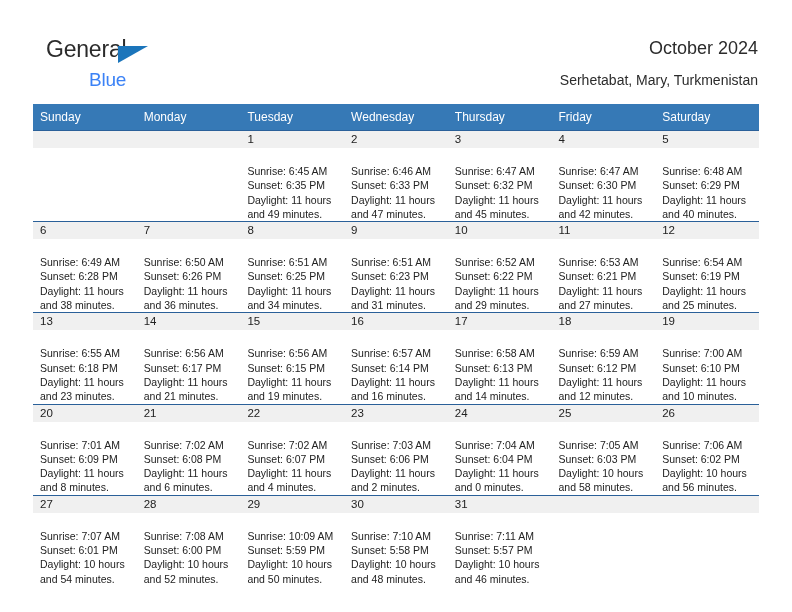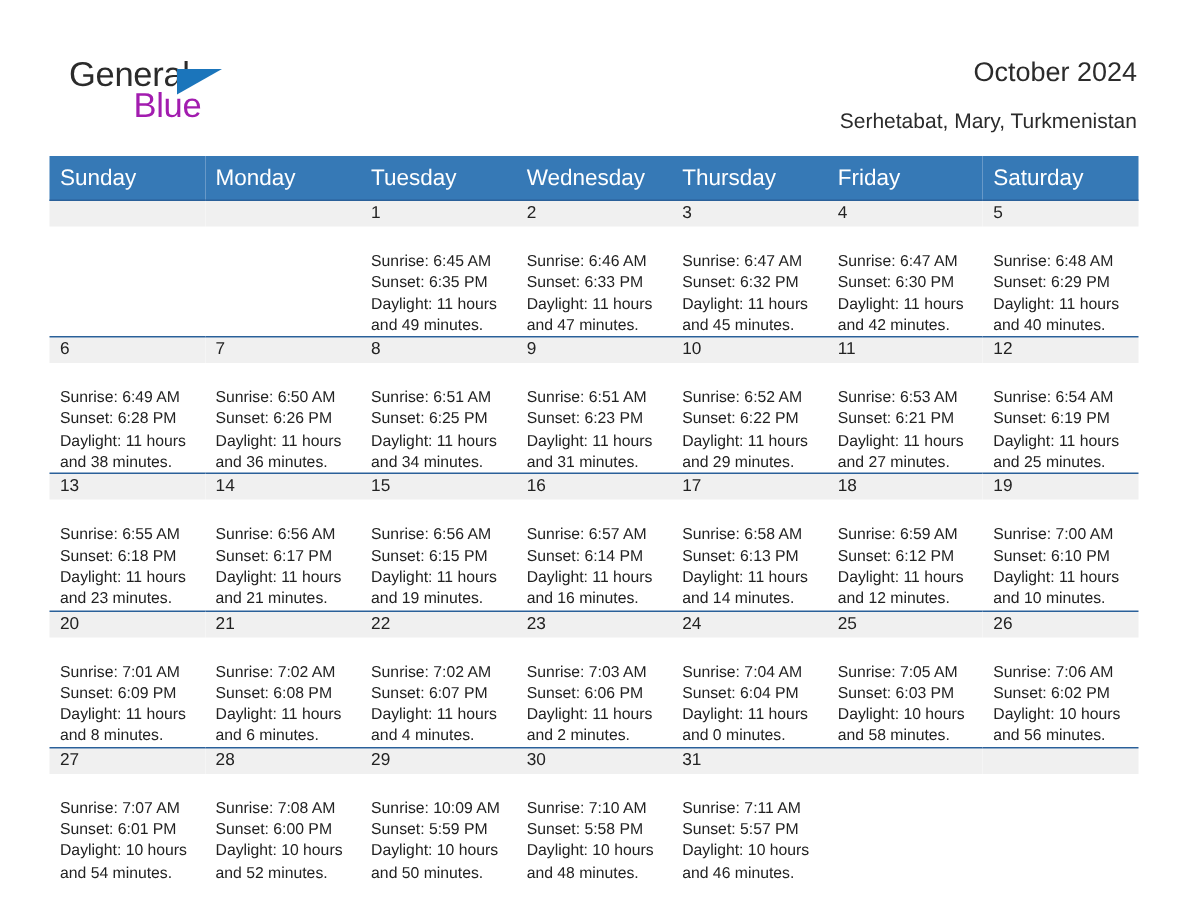--- a/index.html
+++ b/index.html
@@ -39,23 +39,23 @@
     left: 0; top: 0;
     font-size: 23px;
     color: #2b2b2b;
     letter-spacing: -0.2px;
     line-height: 26px;
     margin-left: 12px;
   }
   .logo-blue {
     position: absolute;
     left: 55px;
-    top: 21px;
-    font-size: 23px;
-    color: #a21caf;
+    top: 31px;
+    font-size: 19px;
+    color: #3b82f6;
     letter-spacing: -0.2px;
     line-height: 26px;
   }
   .logo-tri {
     position: absolute;
     left: 84px;
     top: 10px;
     width: 0; height: 0;
     border-left: 30px solid #1b75bb;
     border-bottom: 17px solid transparent;
@@ -87,21 +87,21 @@
     position: absolute;
     left: 33px;
     top: 104px;
     width: 726px;
     border-collapse: collapse;
     table-layout: fixed;
   }
   .calendar th {
     background: #3679b6;
     color: #ffffff;
-    font-size: 15px;
+    font-size: 12px;
     font-weight: normal;
     text-align: left;
     padding: 6px 0 6px 7px;
     height: 22px;
     border: none;
   }
   .calendar td {
     width: 103.71px;
     height: 90px;
     vertical-align: top;

